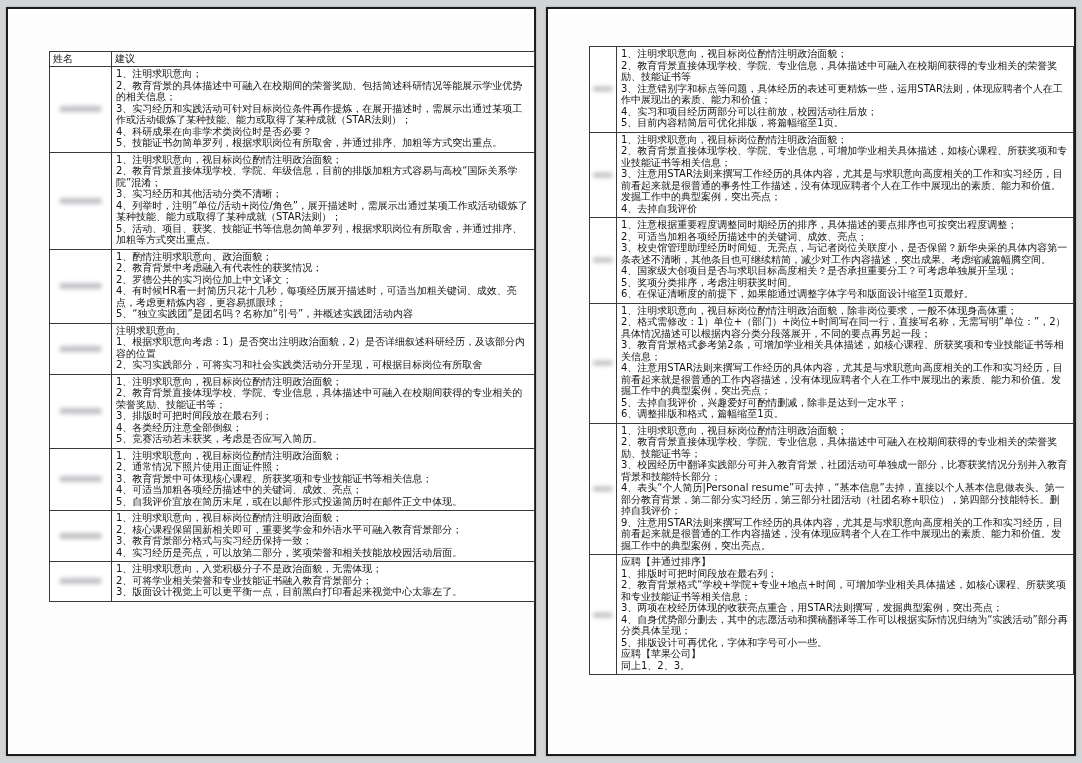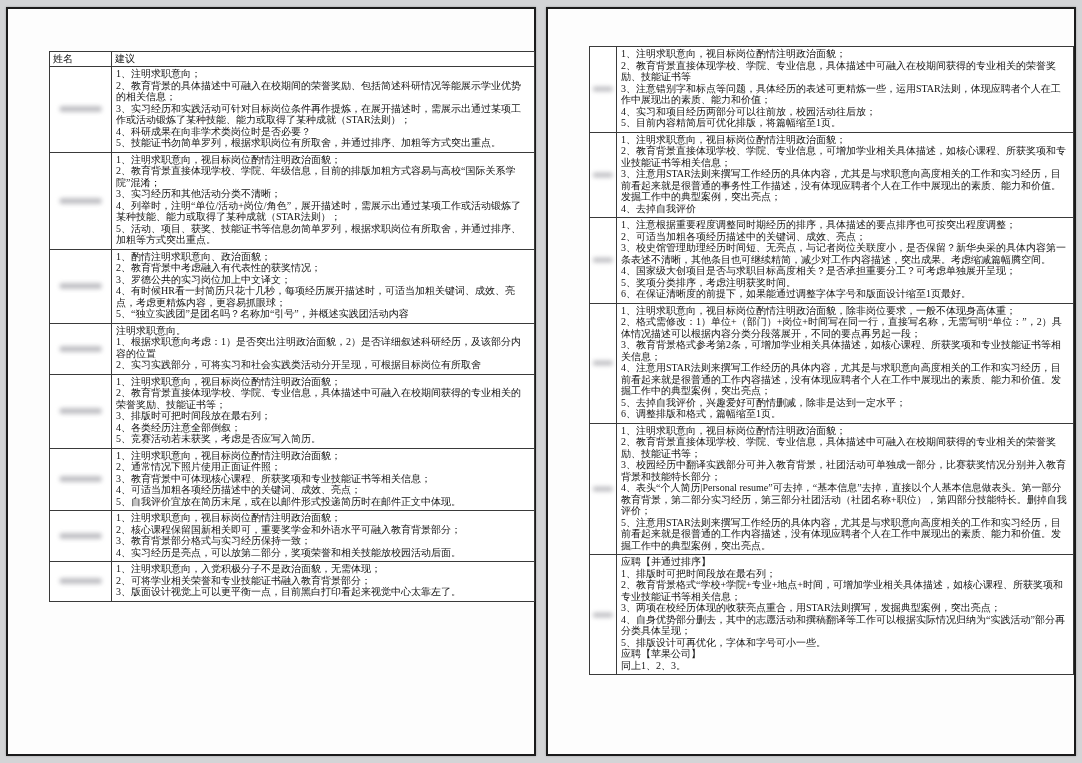--- a/index.html
+++ b/index.html
@@ -5,21 +5,20 @@
   html,body{margin:0;padding:0;}
   body{
     width:1082px;height:763px;position:relative;overflow:hidden;
     background:#d3d4d6;
     font-family:"DejaVu Sans",sans-serif;
   }
   .page{
     position:absolute;top:7px;height:749px;width:530px;
     background:#fdfdfd;border:2px solid #1b1b1b;box-sizing:border-box;
     box-shadow:0 0 2px rgba(0,0,0,.25);
-    font-family:Liberation Serif, serif;
   }
   #page1{left:6px;}
   #page2{left:546px;}
   table.grid{
     position:absolute;border-collapse:collapse;table-layout:fixed;background:#fff;
   }
   #page1 table.grid{left:41px;top:42px;width:486px;}
   #page2 table.grid{left:41px;top:37px;width:485px;}
   .grid th,.grid td{
     border:1px solid #3a3a3a;vertical-align:top;
@@ -79,21 +78,21 @@
             <div class="advice-item">5、活动、项目、获奖、技能证书等信息勿简单罗列，根据求职岗位有所取舍，并通过排序、加粗等方式突出重点。</div>
           </td>
         </tr>
         <tr>
           <td class="name-cell">
             <span class="smudge"></span>
           </td>
           <td class="advice-cell">
             <div class="advice-item">1、酌情注明求职意向、政治面貌；</div>
             <div class="advice-item">2、教育背景中考虑融入有代表性的获奖情况；</div>
-            <div class="advice-item">3、罗德公共的实习岗位加上中文译文；</div>
+            <div class="advice-item">2、罗德公共的实习岗位加上中文译文；</div>
             <div class="advice-item">4、有时候HR看一封简历只花十几秒，每项经历展开描述时，可适当加粗关键词、成效、亮点，考虑更精炼内容，更容易抓眼球；</div>
             <div class="advice-item">5、“独立实践团”是团名吗？名称加“引号”，并概述实践团活动内容</div>
           </td>
         </tr>
         <tr>
           <td class="name-cell">
             <span class="smudge"></span>
           </td>
           <td class="advice-cell">
             <div class="advice-item">注明求职意向。</div>
@@ -208,21 +207,21 @@
         </tr>
         <tr>
           <td class="name-cell">
             <span class="smudge"></span>
           </td>
           <td class="advice-cell">
             <div class="advice-item">1、注明求职意向，视目标岗位酌情注明政治面貌；</div>
             <div class="advice-item">2、教育背景直接体现学校、学院、专业信息，具体描述中可融入在校期间获得的专业相关的荣誉奖励、技能证书等；</div>
             <div class="advice-item">3、校园经历中翻译实践部分可并入教育背景，社团活动可单独成一部分，比赛获奖情况分别并入教育背景和技能特长部分；</div>
             <div class="advice-item">4、表头“个人简历|Personal resume”可去掉，“基本信息”去掉，直接以个人基本信息做表头。第一部分教育背景，第二部分实习经历，第三部分社团活动（社团名称+职位），第四部分技能特长。删掉自我评价；</div>
-            <div class="advice-item">5、注意用STAR法则来撰写工作经历的具体内容，尤其是与求职意向高度相关的工作和实习经历，目前看起来就是很普通的工作内容描述，没有体现应聘者个人在工作中展现出的素质、能力和价值。发掘工作中的典型案例，突出亮点。</div>
+            <div class="advice-item">9、注意用STAR法则来撰写工作经历的具体内容，尤其是与求职意向高度相关的工作和实习经历，目前看起来就是很普通的工作内容描述，没有体现应聘者个人在工作中展现出的素质、能力和价值。发掘工作中的典型案例，突出亮点。</div>
           </td>
         </tr>
         <tr>
           <td class="name-cell">
             <span class="smudge"></span>
           </td>
           <td class="advice-cell">
             <div class="advice-item">应聘【并通过排序】</div>
             <div class="advice-item">1、排版时可把时间段放在最右列；</div>
             <div class="advice-item">2、教育背景格式“学校+学院+专业+地点+时间，可增加学业相关具体描述，如核心课程、所获奖项和专业技能证书等相关信息；</div>

